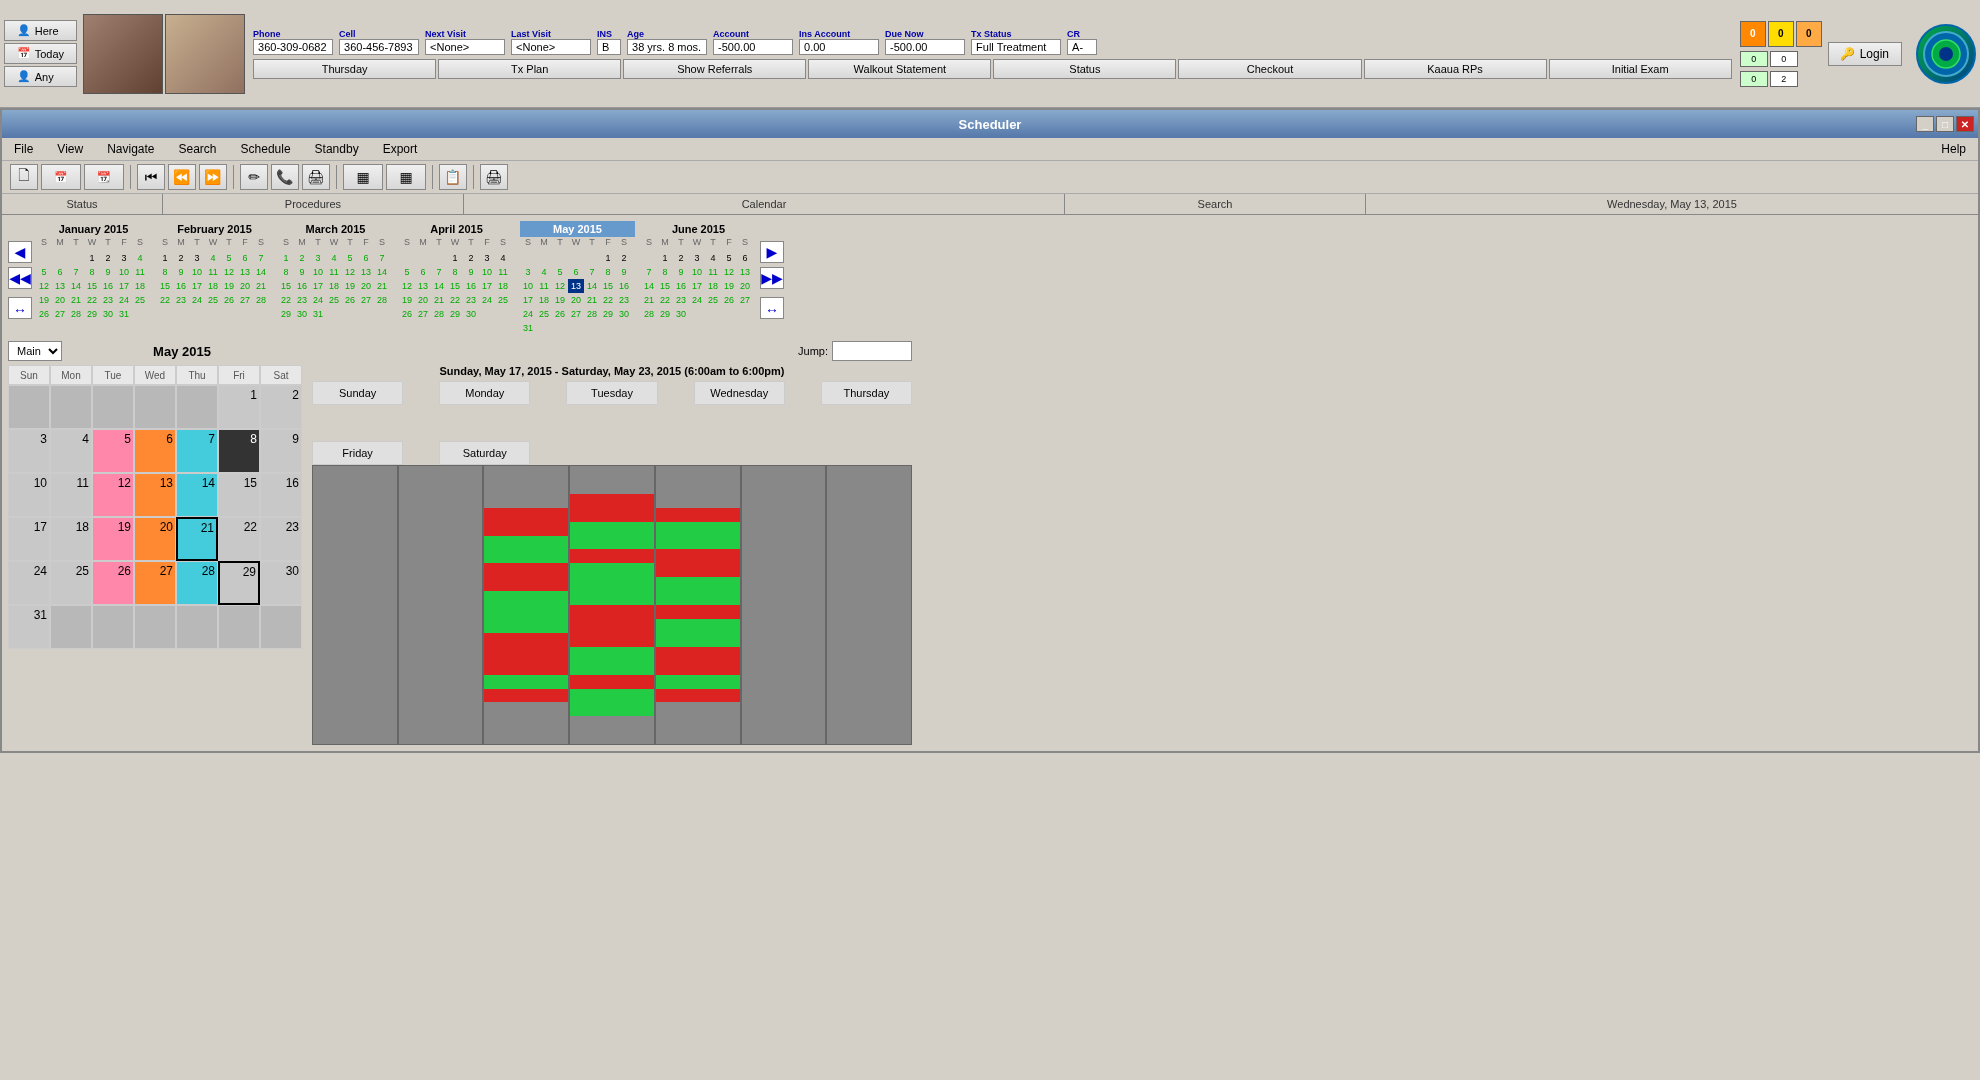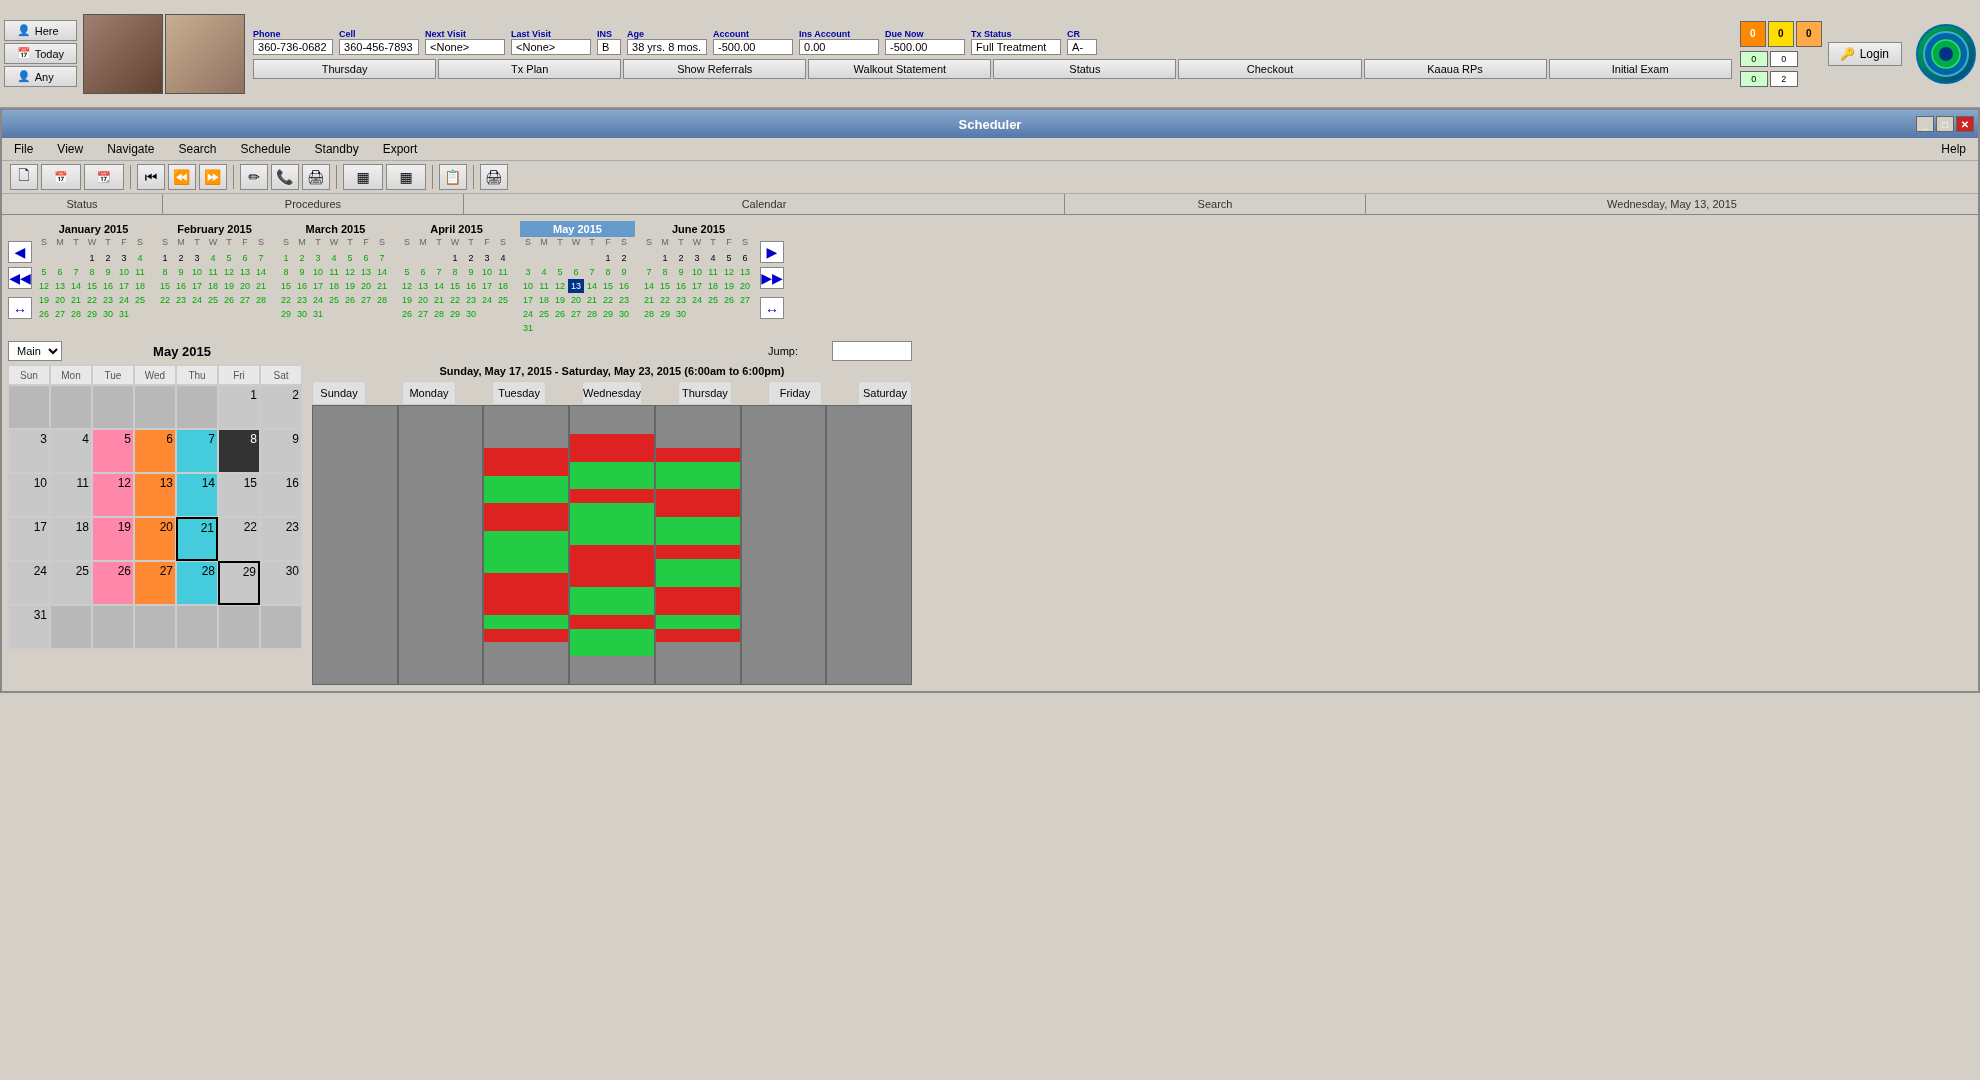--- a/index.html
+++ b/index.html
@@ -100,21 +100,21 @@
     <div class="photo-box">
       <div class="photo-placeholder2"></div>
     </div>
   </div>
 
   <div class="patient-info">
 
     <div style="display:flex; gap:6px; margin-bottom:3px; align-items:flex-end;">
       <div class="field-group">
         <span class="field-label">Phone</span>
-        <span class="field-value">360-736-0682</span>
+        <span class="field-value">360-309-0682</span>
       </div>
       <div class="field-group">
         <span class="field-label">Cell</span>
         <span class="field-value">360-456-7893</span>
       </div>
       <div class="field-group">
         <span class="field-label">Next Visit</span>
         <span class="field-value">&lt;None&gt;</span>
       </div>
       <div class="field-group">
@@ -607,27 +607,27 @@
                 <div class="large-cal-cell empty"></div>
                 <div class="large-cal-cell empty"></div>
                 <div class="large-cal-cell empty"></div>
                 <div class="large-cal-cell empty"></div>
                 <div class="large-cal-cell empty"></div>
               </div>
             </div>
         </div>
 
         <div style="display:flex; flex-direction:column; flex:1;">
-          <div style="display:flex; align-items:center; justify-content:flex-end; margin-bottom:4px;gap:30px;">
+          <div style="display:flex; align-items:center; justify-content:flex-end; margin-bottom:4px;">
             <span style="font-size:11px; margin-right:4px;">Jump:</span>
             <input type="text" class="jump-input" value="" style="">
           </div>
           <div style="font-weight:bold; text-align:center; font-size:11px; margin-bottom:4px;">Sunday, May 17, 2015 - Saturday, May 23, 2015 (6:00am to 6:00pm)</div>
           <div id="weekly-grid">
-              <div style="display: grid; grid-template-columns: repeat(7, 1fr); width: 600px; gap: 36px;">
+              <div style="display: grid; grid-template-columns: repeat(5, 1fr); width: 600px; gap: 36px;">
                 <div class="weekly-header">Sunday</div>
                 <div class="weekly-header">Monday</div>
                 <div class="weekly-header">Tuesday</div>
                 <div class="weekly-header">Wednesday</div>
                 <div class="weekly-header">Thursday</div>
                 <div class="weekly-header">Friday</div>
                 <div class="weekly-header">Saturday</div>
               </div>
               <div style="display: grid; grid-template-columns: repeat(7, 1fr); width: 600px; height: 280px;">
                 <div style="display: flex; flex-direction: column; border: 1px solid rgb(102, 102, 102); overflow: hidden;">

